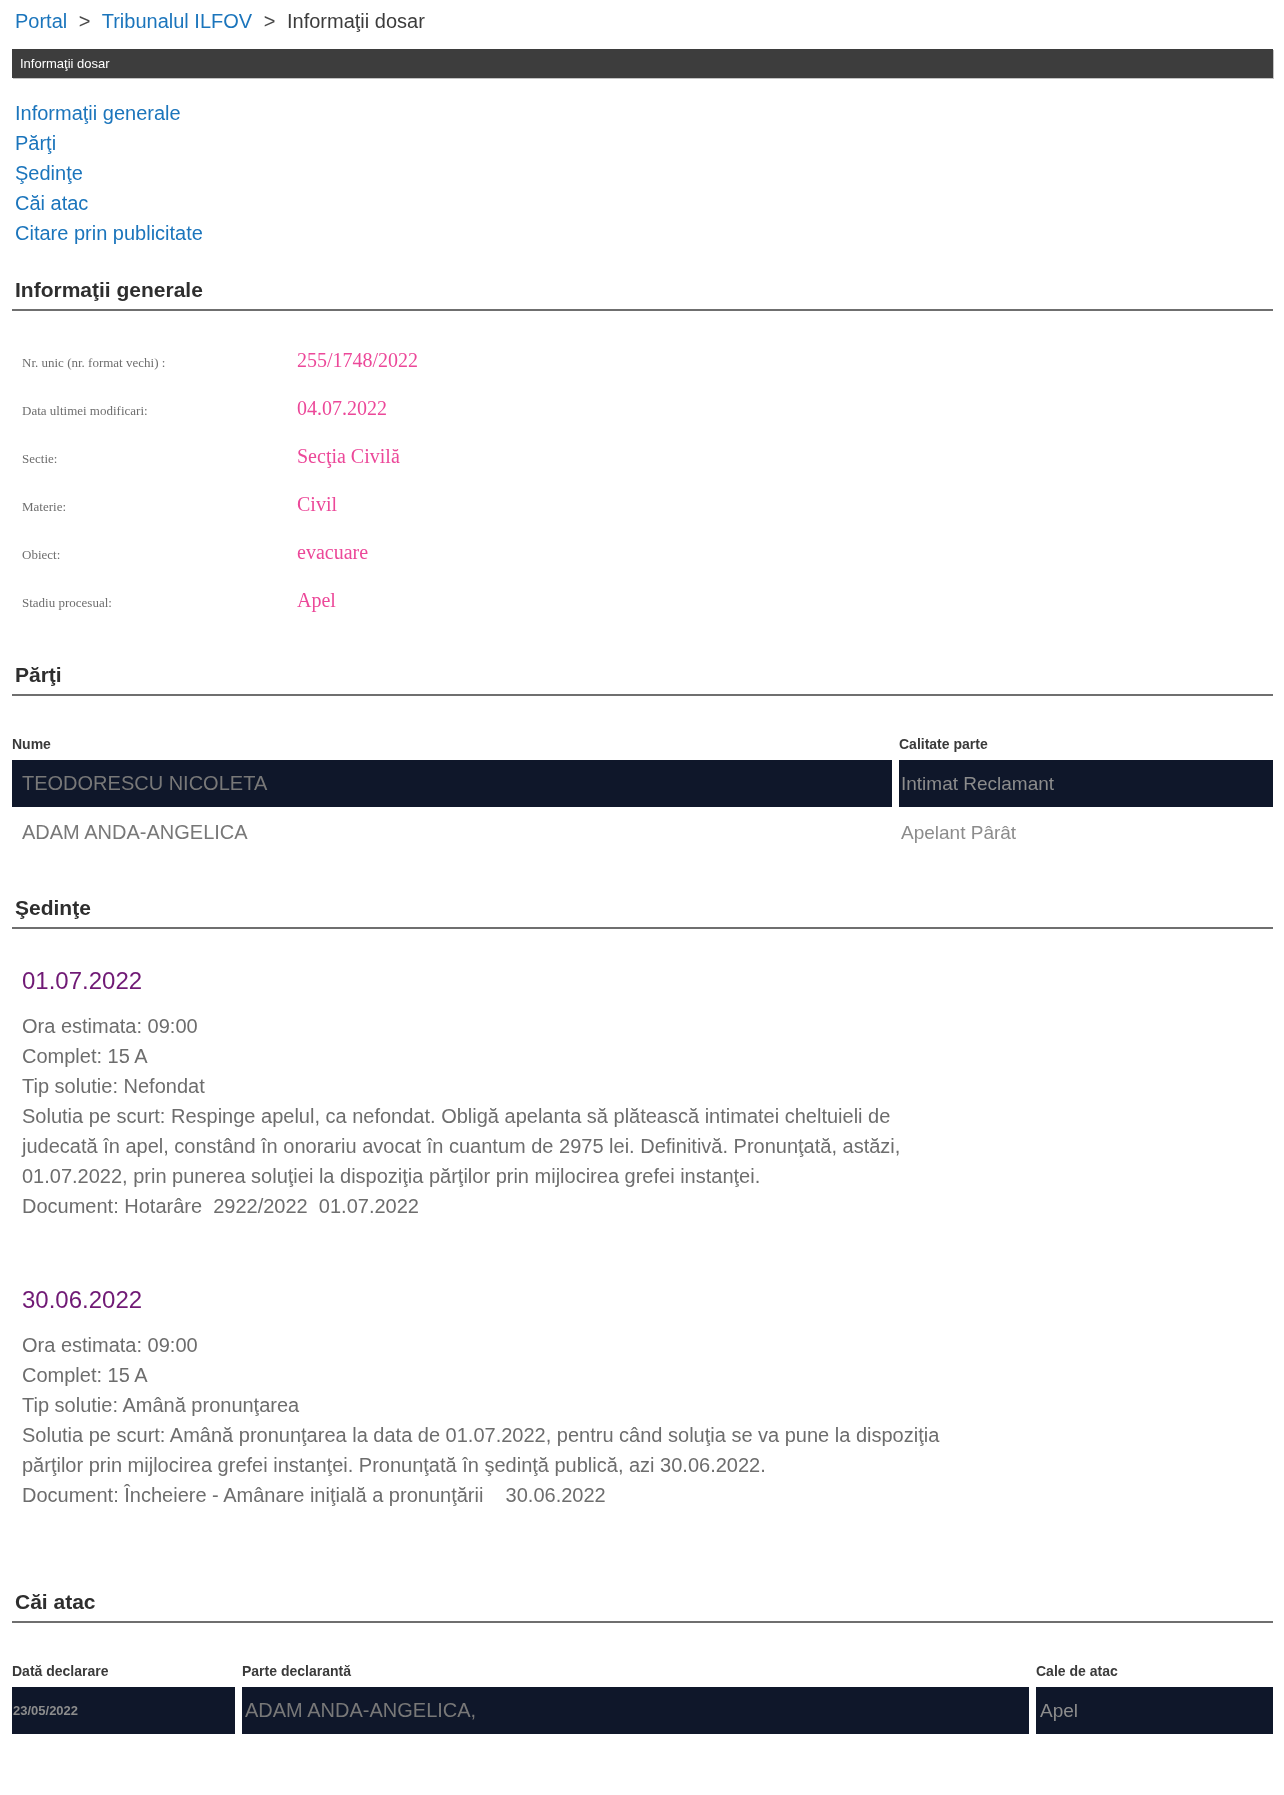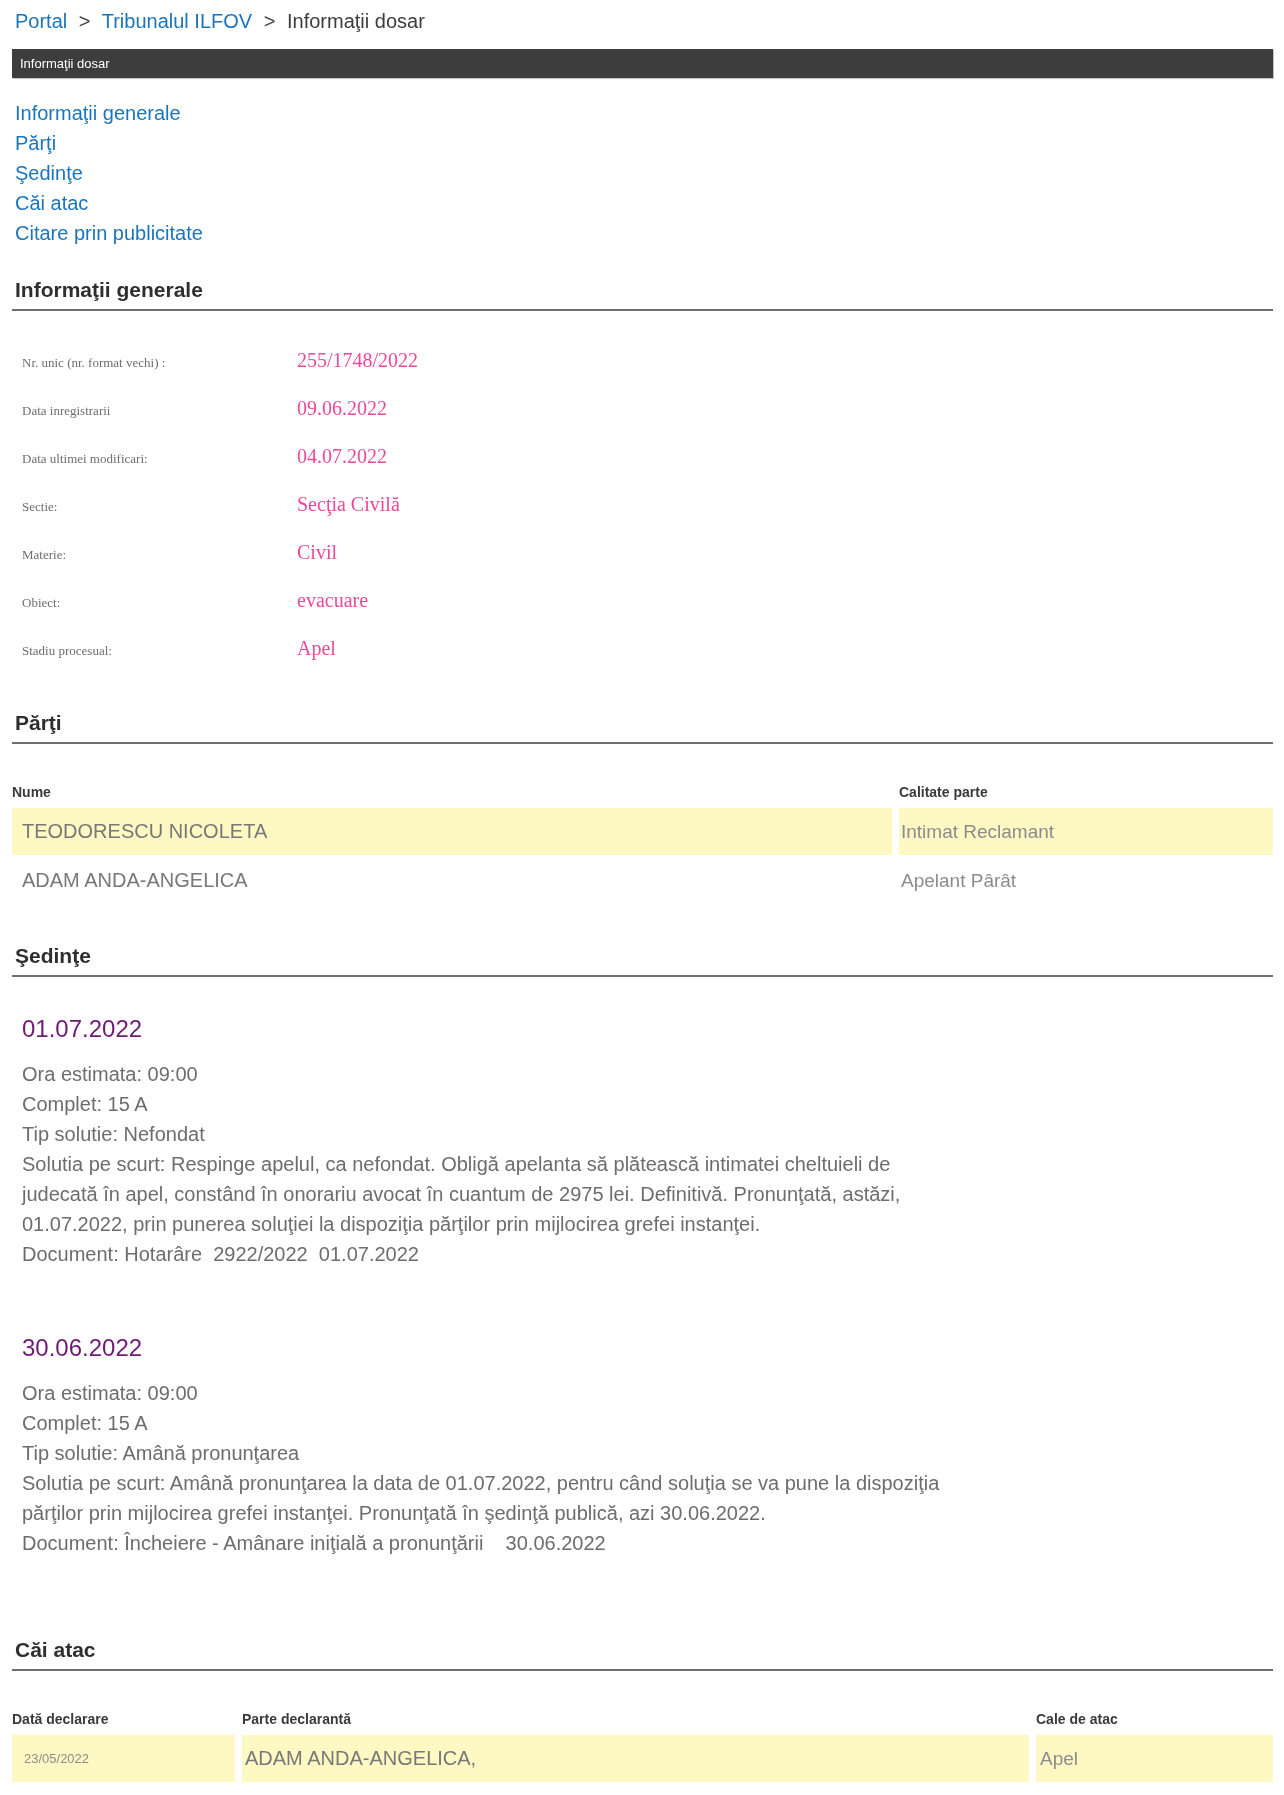--- a/index.html
+++ b/index.html
@@ -93,31 +93,31 @@
   .gap { flex: 0 0 7px; }
   .cell { box-sizing: border-box; }
   .thead .cell {
     font-size: 14px;
     font-weight: bold;
     color: #3a3a3a;
     padding: 4px 0 8px 0;
   }
   .tbody-row { margin-bottom: 2px; }
   .tbody-row .cell { height: 47px; display: flex; align-items: center; }
-  .row-shaded .cell { background: #fef9c3; }
+  .row-shaded .cell { background: #0f172a; }
   .name-text { font-size: 20px; color: #787878; }
   .small-text { font-size: 19px; color: #8c8c8c; }
   .tiny-text  { font-size: 13px; color: #8c8c8c; }
 
   
   .p-col1 { width: 880px; padding-left: 10px; }
   .p-col2 { width: 374px; padding-left: 2px; }
 
   
-  .c-col1 { width: 223px; padding-left: 12px; }
+  .c-col1 { width: 223px; padding-left: 1px; font-weight: bold; }
   .c-col2 { width: 787px; padding-left: 3px; }
   .c-col3 { width: 237px; padding-left: 4px; }
 
   
   .session-date {
     display: inline-block;
     margin-top: 38px;
     padding-left: 10px;
     font-size: 24px;
     color: #701a75;
@@ -157,24 +157,20 @@
     <a>Căi atac</a>
     <a>Citare prin publicitate</a>
   </div>
 
   <div class="section-heading h-general">Informaţii generale</div>
 
   <div class="fields">
     <div class="field-row">
       <div class="field-label">Nr. unic (nr. format vechi) :</div>
       <div class="field-value">255/1748/2022</div>
-    </div>
-    <div class="field-row">
-      <div class="field-label">Data inregistrarii</div>
-      <div class="field-value">09.06.2022</div>
     </div>
     <div class="field-row">
       <div class="field-label">Data ultimei modificari:</div>
       <div class="field-value">04.07.2022</div>
     </div>
     <div class="field-row">
       <div class="field-label">Sectie:</div>
       <div class="field-value">Secţia Civilă</div>
     </div>
     <div class="field-row">

